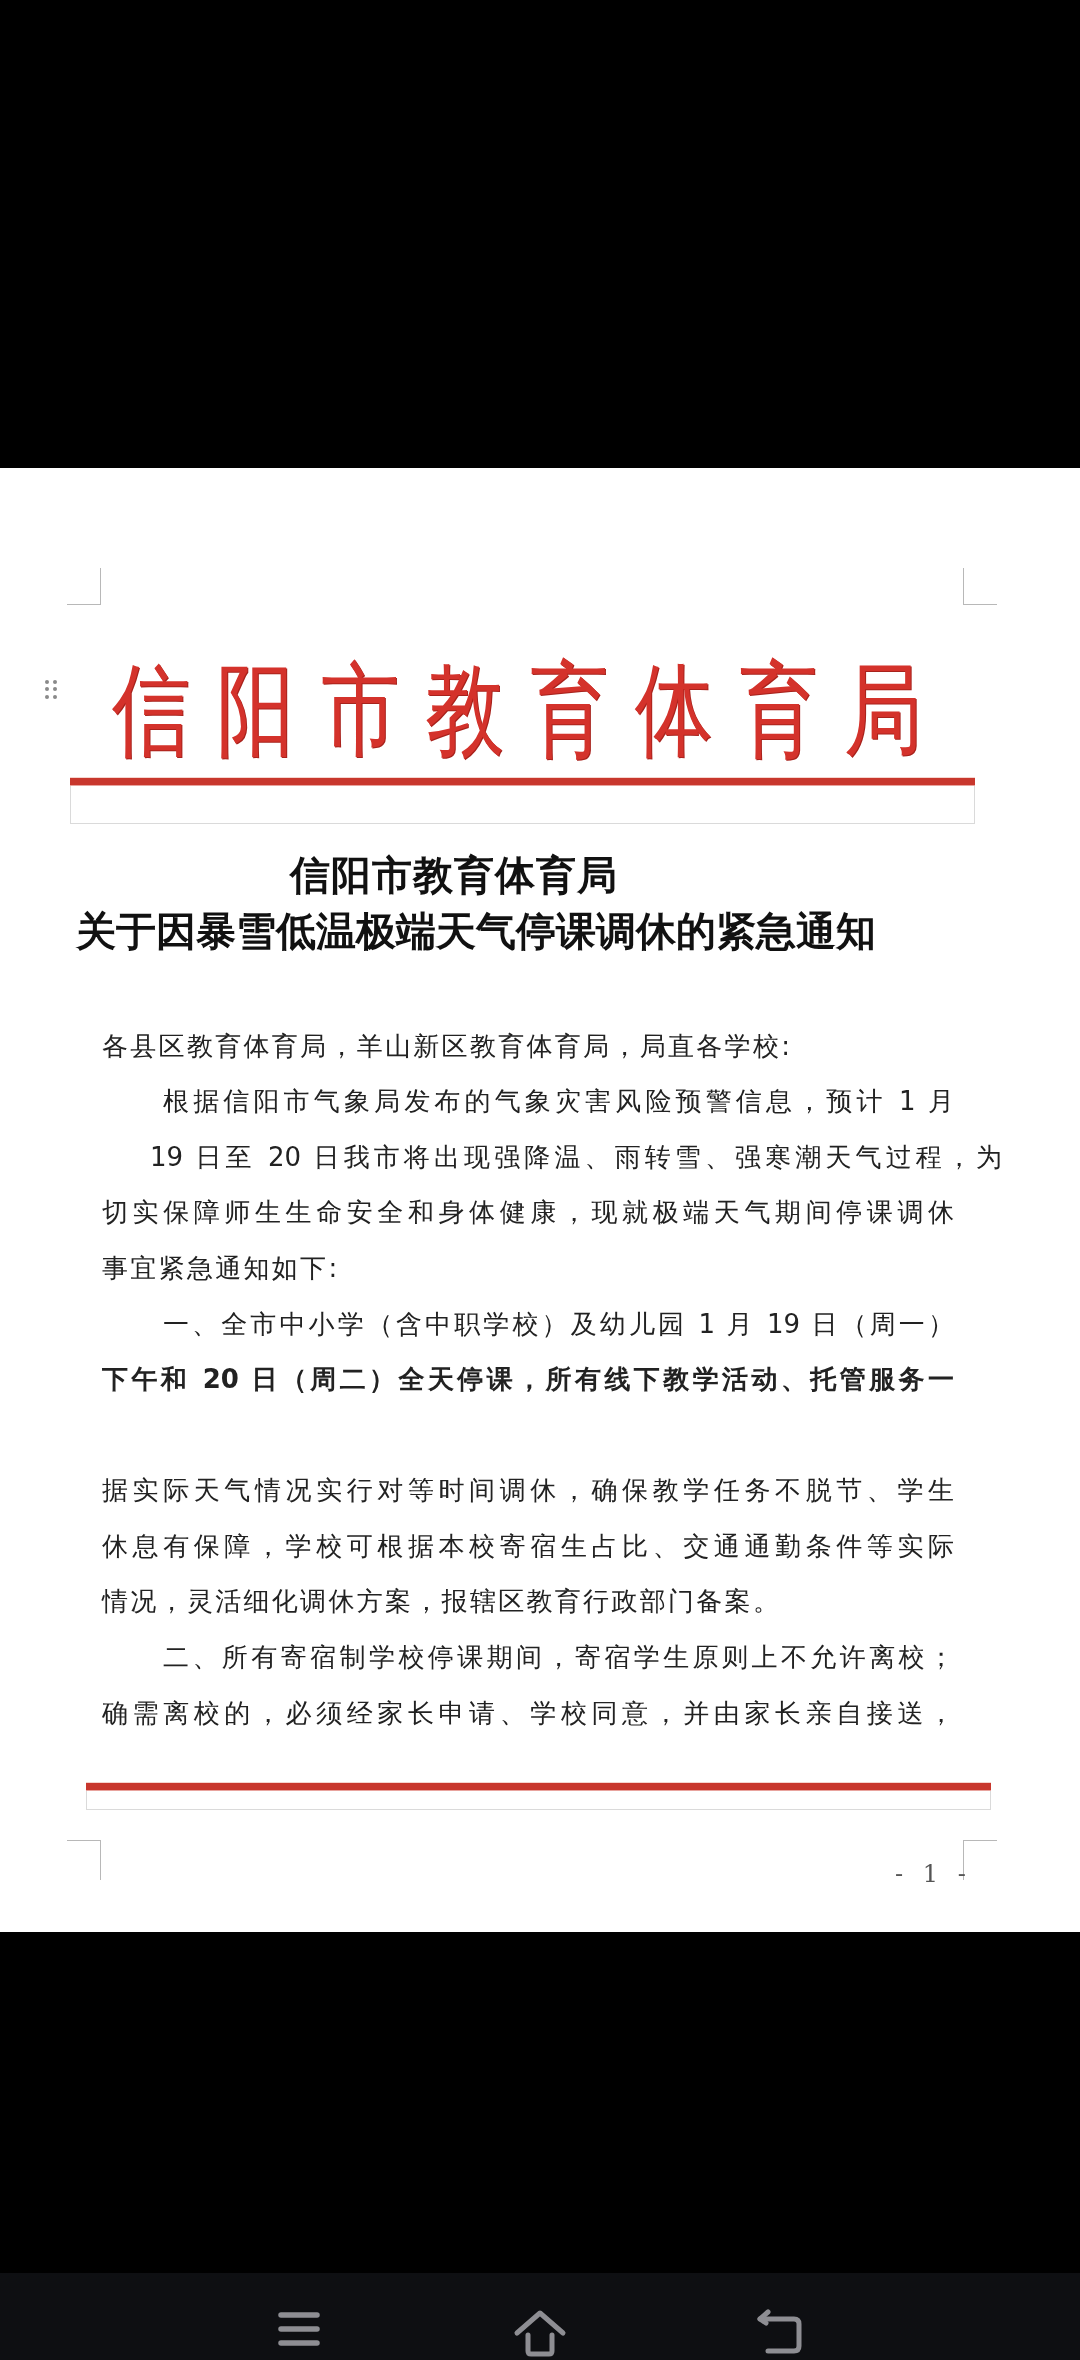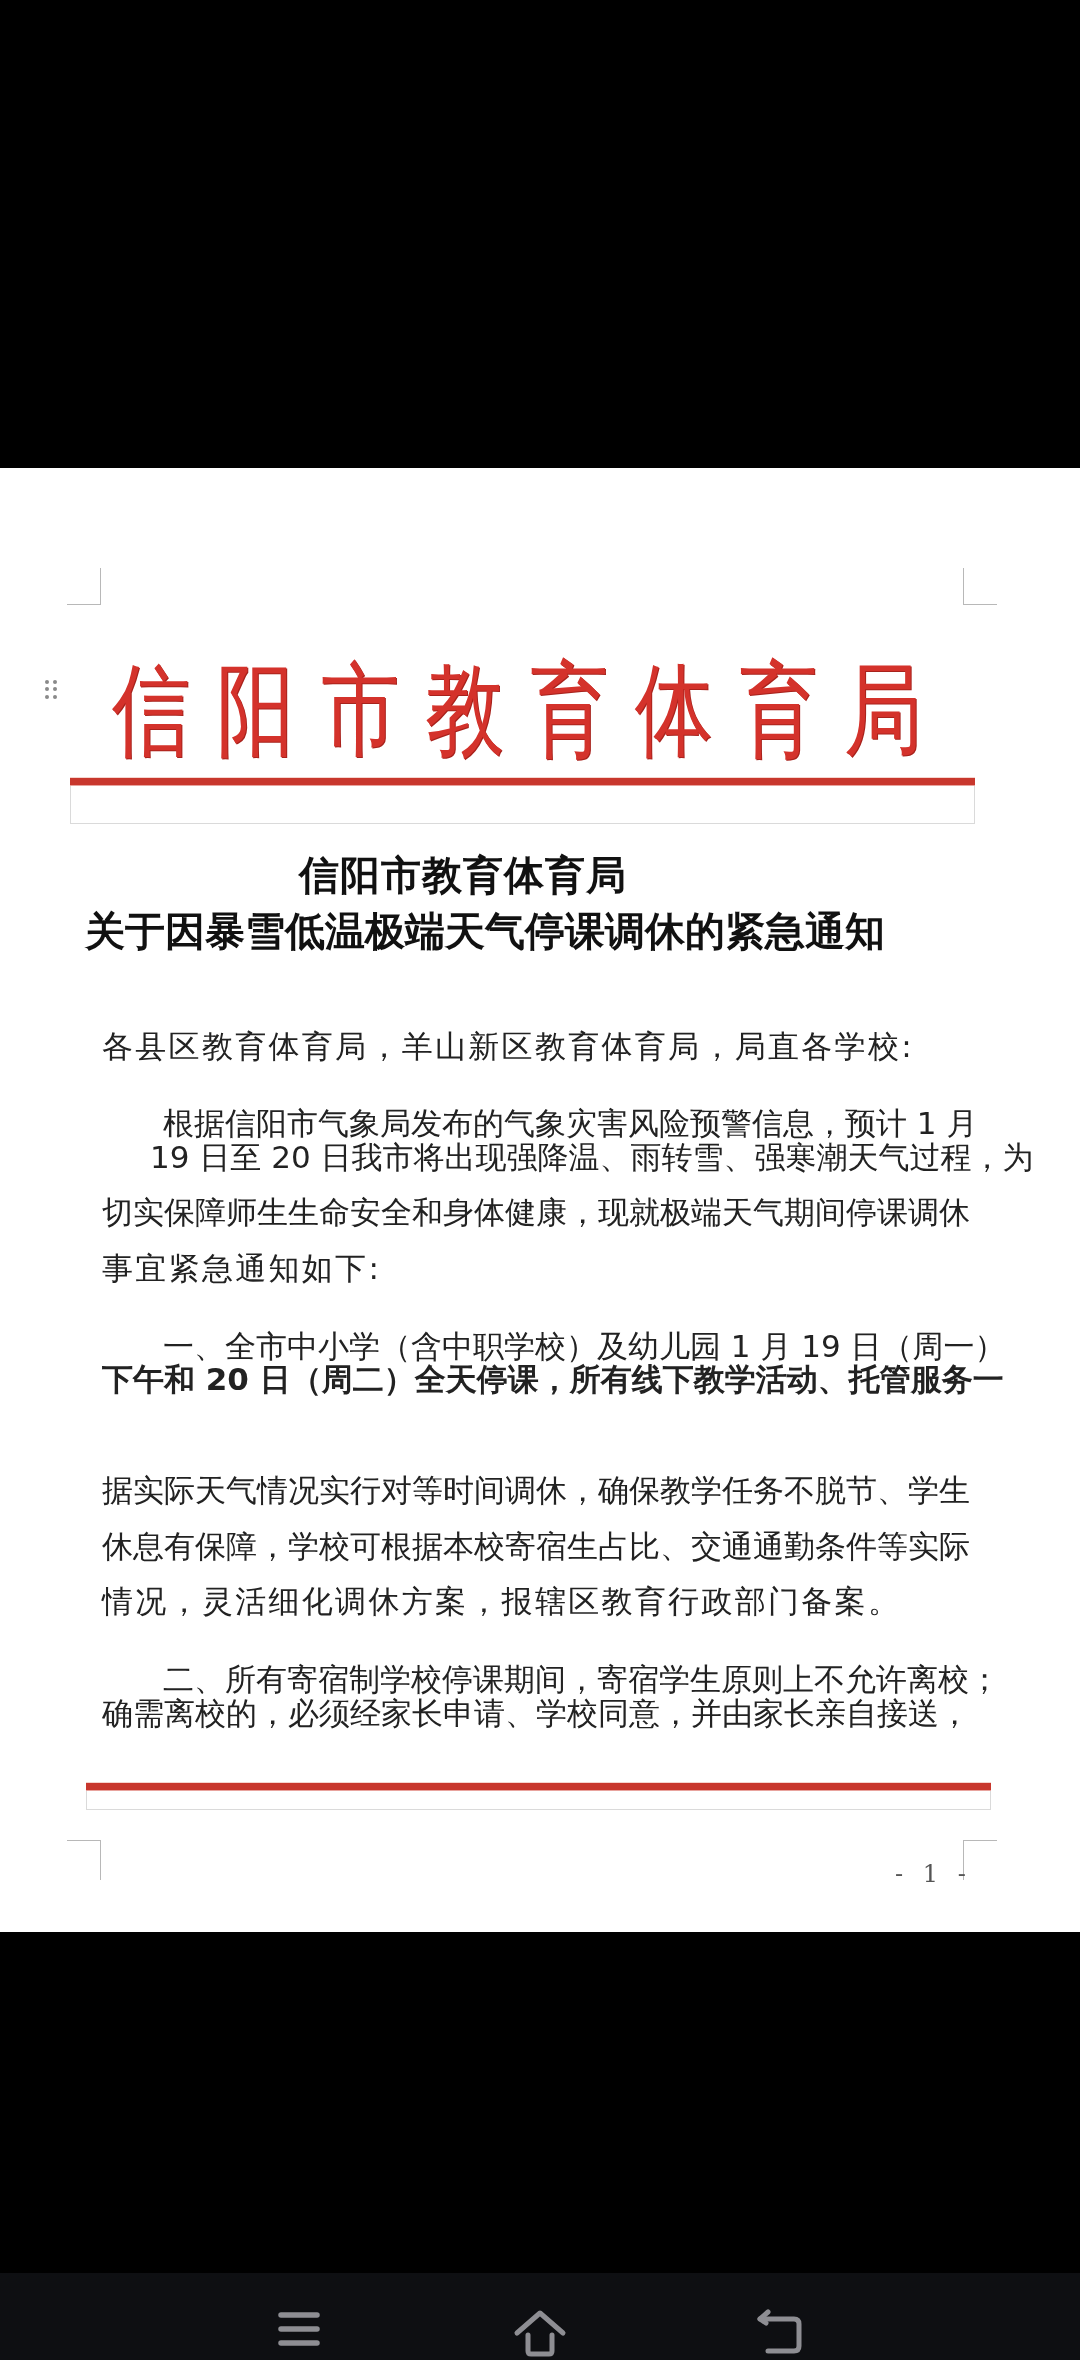--- a/index.html
+++ b/index.html
@@ -20,27 +20,27 @@
   .drag-handle i { display: block; width: 4px; height: 4px; border-radius: 50%; background: #8a8a8a; }
 
   .masthead { position: absolute; left: 112px; top: 182px; width: 810px; height: 120px; display: flex; justify-content: space-between; align-items: center; }
   .masthead span { display: inline-block; color: #d4322b; font-family: "DejaVu Serif", serif; font-size: 78px; line-height: 1; transform: scaleY(1.3); text-shadow: 1px 1px 0 #a8221c; }
 
   .rule-box { position: absolute; border: 1px solid #dadada; border-top: none; }
   .rule-box .bar { position: absolute; left: -1px; right: -1px; top: 0; height: 7px; background: #c8372d; box-shadow: 0 1px 0 #e8a39d, 0 -1px 0 #f5d5cf; }
   .rule-top { left: 70px; top: 310px; width: 905px; height: 46px; }
   .rule-bottom { left: 86px; top: 1315px; width: 905px; height: 27px; }
 
-  .title { position: absolute; left: 9px; width: 908px; text-align: center; color: #111; font-family: "DejaVu Serif", serif; font-weight: bold; }
+  .title { position: absolute; left: 0; width: 908px; text-align: center; color: #111; font-family: "DejaVu Serif", serif; font-weight: bold; }
   .title-1 { top: 380px; font-size: 40px; letter-spacing: 1px; }
   .title-2 { top: 436px; font-size: 40px; letter-spacing: 0px; padding-left: 44px; }
 
-  .line { position: absolute; height: 44px; font-family: "DejaVu Sans", "Liberation Sans", sans-serif; font-size: 31px; color: #222; line-height: 44px; white-space: nowrap; text-align: justify; text-align-last: justify; }
+  .line { position: absolute; height: 44px; font-family: "DejaVu Sans", "Liberation Sans", sans-serif; font-size: 26px; color: #222; line-height: 44px; white-space: nowrap; text-align: justify; text-align-last: justify; }
   .line.full { left: 102px; width: 852px; }
-  .line.indent { left: 163px; width: 791px; margin-top: 22px; }
+  .line.indent { left: 163px; width: 791px; }
   .line.short { left: 102px; width: auto; text-align: left; text-align-last: auto; letter-spacing: 2.3px; }
 
   .page-number { position: absolute; left: 895px; top: 1392px; font-size: 24px; color: #555; font-family: "DejaVu Serif", serif; letter-spacing: 6px; }
 
   .nav-bar { position: absolute; left: 0; top: 2273px; width: 1080px; height: 87px; background: #0e0f12; }
   .nav-btn { position: absolute; top: 36px; width: 60px; height: 51px; display: flex; align-items: flex-start; justify-content: center; cursor: pointer; }
   .nav-menu { left: 269px; }
   .nav-home { left: 510px; }
   .nav-back { left: 750px; }
 </style>

